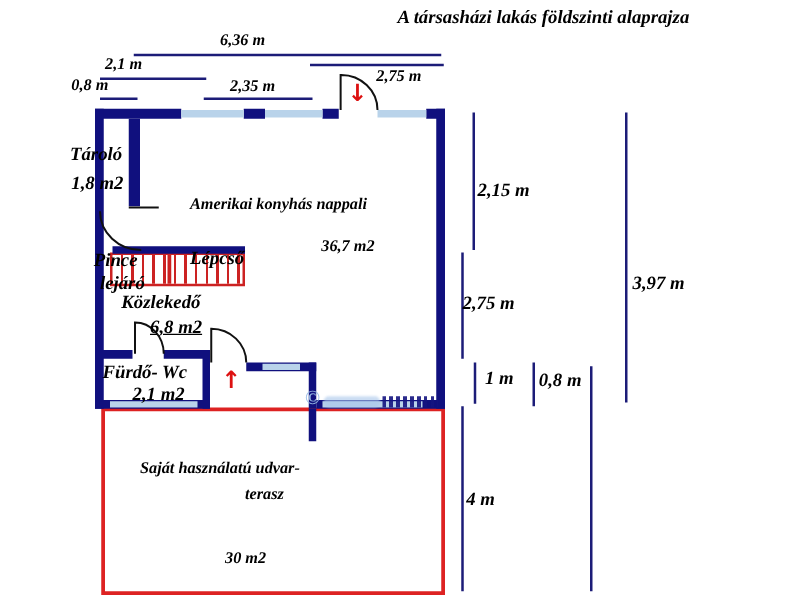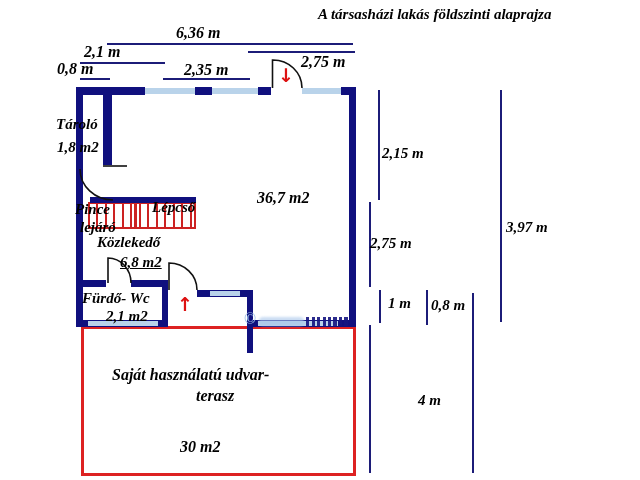--- a/index.html
+++ b/index.html
@@ -1,20 +1,20 @@
 <!DOCTYPE html>
 <html><head>
 <meta charset="utf-8">
 <style>
   html,body{margin:0;padding:0;background:#fff;}
   #plan{position:relative;width:640px;height:480px;background:#ffffff;overflow:hidden;
         font-family:"Liberation Serif",serif;}
   .lbl{position:absolute;font-style:italic;font-weight:700;color:#000;font-size:15px;
        white-space:nowrap;line-height:1.05;z-index:7;}
-  .big{font-size:16px;}
+  .big{font-size:13px;}
   
   .w{position:absolute;background:#10107e;z-index:4;}
   .win{position:absolute;background:#b9d3ea;z-index:5;}
   
   .dim{position:absolute;background:#1c1c78;z-index:2;}
   
   #stairs{position:absolute;left:88px;top:202px;width:104px;height:23px;z-index:3;
           border:2px solid #cc2222;background:
           repeating-linear-gradient(90deg, rgba(0,0,0,0) 0 6.5px, #cc2222 6.5px 8.5px);}
   #stairs-divider{position:absolute;left:44px;top:0;width:3px;height:100%;background:#cc2222;}
@@ -99,24 +99,25 @@
   <div class="lbl big" style="left:176px;top:25px;">6,36 m</div>
   <div class="lbl big" style="left:84px;top:44px;">2,1 m</div>
   <div class="lbl big" style="left:57px;top:61px;">0,8 m</div>
   <div class="lbl big" style="left:184px;top:62px;">2,35 m</div>
   <div class="lbl big" style="left:301px;top:54px;">2,75 m</div>
   <div class="lbl" style="left:382px;top:146px;">2,15 m</div>
   <div class="lbl" style="left:370px;top:236px;">2,75 m</div>
   <div class="lbl" style="left:506px;top:220px;">3,97 m</div>
   <div class="lbl" style="left:388px;top:296px;">1 m</div>
   <div class="lbl" style="left:431px;top:298px;">0,8 m</div>
-  <div class="lbl" style="left:373px;top:393px;margin-left:45px;">4 m</div>
+  <div class="lbl" style="left:373px;top:393px;">4 m</div>
 
   <div class="lbl" style="left:56px;top:117px;">Tároló</div>
   <div class="lbl" style="left:57px;top:140px;">1,8 m2</div>
+  <div class="lbl big" style="left:152px;top:156px;">Amerikai konyhás nappali</div>
   <div class="lbl big" style="left:257px;top:190px;">36,7 m2</div>
   <div class="lbl" style="left:75px;top:202px;">Pince</div>
   <div class="lbl" style="left:80px;top:220px;">lejáró</div>
   <div class="lbl" style="left:152px;top:200px;">Lépcső</div>
   <div class="lbl" style="left:97px;top:235px;">Közlekedő</div>
   <div class="lbl" style="left:120px;top:255px;text-decoration:underline;">6,8 m2</div>
   <div class="lbl" style="left:82px;top:291px;">Fürdő- Wc</div>
   <div class="lbl" style="left:106px;top:309px;">2,1 m2</div>
   <div class="lbl big" style="left:112px;top:367px;">Saját használatú udvar-</div>
   <div class="lbl big" style="left:196px;top:388px;text-align:right;">terasz</div>

